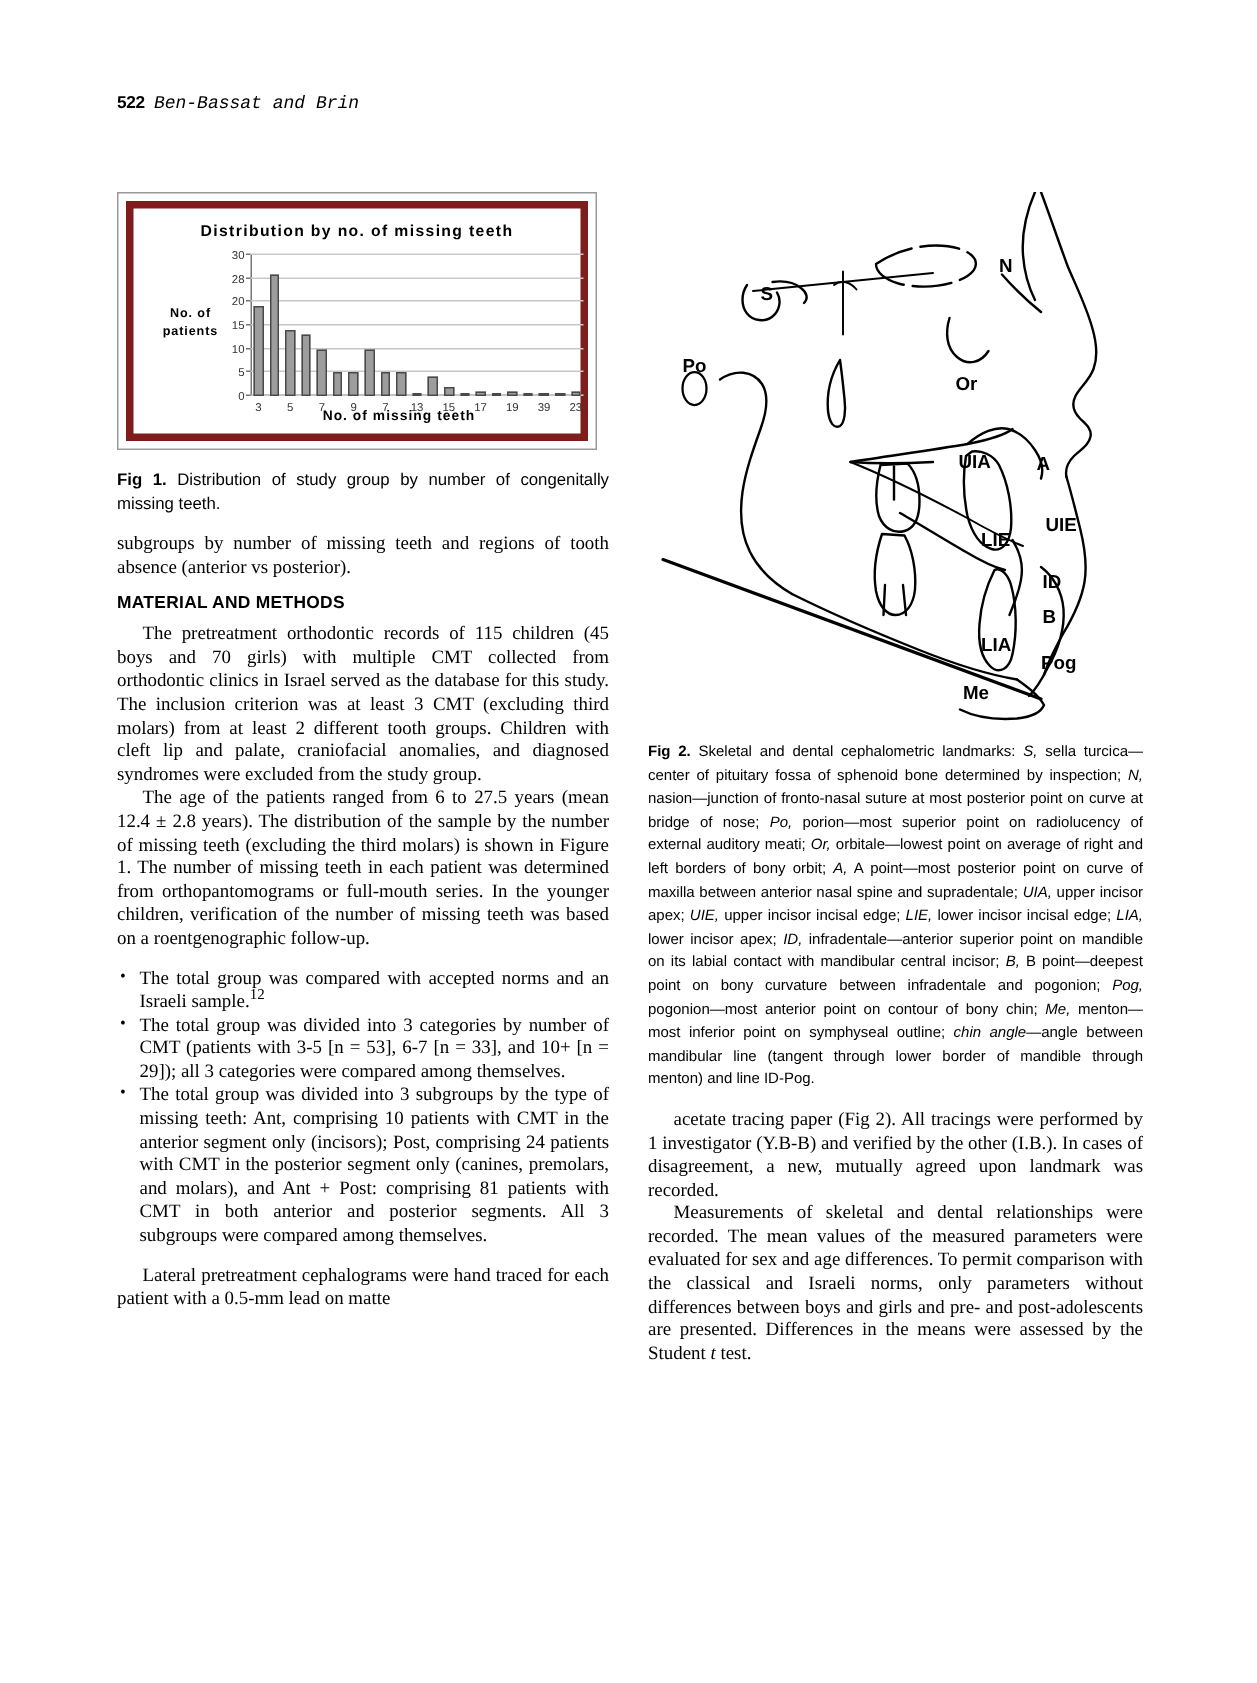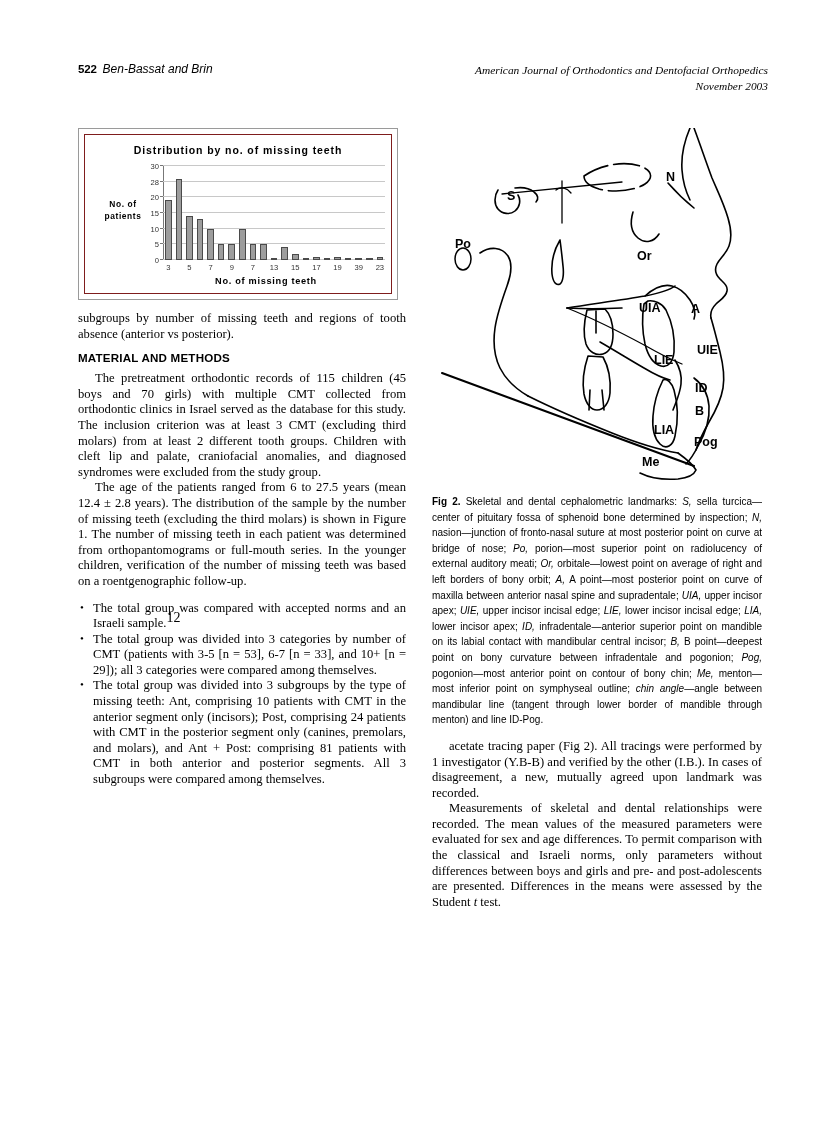--- a/index.html
+++ b/index.html
@@ -33,21 +33,21 @@
     font-size: 11.5px;
     white-space: nowrap;
   }
   .runhead-left .pageno {
     font-family: "Liberation Sans", sans-serif;
     font-weight: bold;
     font-size: 11.5px;
     letter-spacing: -0.2px;
   }
   .runhead-left .authors {
-    font-family: Liberation Sans, sans-serif;
+    font-family: Liberation Mono, monospace;
     font-style: italic;
     font-size: 12px;
     margin-left: 6px;
   }
   .runhead-right {
     position: absolute;
     right: 0;
     top: 0;
     text-align: right;
     font-family: "Liberation Serif", serif;
@@ -75,21 +75,21 @@
     width: 320px;
     height: 172px;
     border: 1px solid #9a9a9a;
     background: #fff;
     box-sizing: border-box;
     position: relative;
   }
   .fig1-inner {
     position: absolute;
     left: 5px; top: 5px; right: 5px; bottom: 5px;
-    border: 1px solid #7f1d1d;
+    border: 5px solid #7f1d1d;
   }
   .chart-title {
     position: absolute;
     top: 9px;
     left: 0; right: 0;
     text-align: center;
     font-family: "Liberation Sans", sans-serif;
     font-weight: bold;
     font-size: 10.5px;
     letter-spacing: 0.9px;
@@ -244,21 +244,21 @@
     text-align: justify;
     color: #000;
   }
   ul.bullets li::before {
     content: "\2022";
     position: absolute;
     left: 2px;
     top: -1px;
     font-size: 11px;
   }
-  sup { font-size: 14px; vertical-align: super; line-height: 0; }
+  sup { font-size: 10px; vertical-align: super; line-height: 0; }
 
   
   .fig2-wrap {
     width: 330px;
     height: 360px;
     position: relative;
   }
   .fig2-wrap svg { display: block; }
   .fig2-caption {
     margin-top: 6px;
@@ -278,24 +278,20 @@
   }
 </style>
 </head>
 <body>
 
 <div class="page">
 
   <div class="runhead">
     <div class="runhead-left">
       <span class="pageno">522</span><span class="authors">Ben-Bassat and Brin</span>
-    </div>
-    <div class="runhead-right">
-      <div>American Journal of Orthodontics and Dentofacial Orthopedics</div>
-      <div>November 2003</div>
     </div>
   </div>
 
   <div class="col-left">
 
     <div class="fig1-box">
       <div class="fig1-inner">
         <div class="chart-title">Distribution by no. of missing teeth</div>
         <div class="ylabel">No. of patients</div>
         <div class="plot">
@@ -409,34 +405,38 @@
               <div class="xtickcell blank">&nbsp;</div>
               <div class="xtickcell">39</div>
               <div class="xtickcell blank">&nbsp;</div>
               <div class="xtickcell">23</div>
             </div>
         </div>
         <div class="xlabel">No. of missing teeth</div>
       </div>
     </div>
 
+    <div class="figcaption">
+      <span class="lead">Fig 1.</span><span> Distribution of study group by number of congenitally missing teeth.</span>
+    </div>
 
     <p class="body-text gap-before">subgroups by number of missing teeth and regions of tooth absence (anterior vs posterior).</p>
 
     <h2 class="section">MATERIAL AND METHODS</h2>
 
     <p class="body-text indent">The pretreatment orthodontic records of 115 children (45 boys and 70 girls) with multiple CMT collected from orthodontic clinics in Israel served as the database for this study. The inclusion criterion was at least 3 CMT (excluding third molars) from at least 2 different tooth groups. Children with cleft lip and palate, craniofacial anomalies, and diagnosed syndromes were excluded from the study group.</p>
     <p class="body-text indent">The age of the patients ranged from 6 to 27.5 years (mean 12.4 ± 2.8 years). The distribution of the sample by the number of missing teeth (excluding the third molars) is shown in Figure 1. The number of missing teeth in each patient was determined from orthopantomograms or full-mouth series. In the younger children, verification of the number of missing teeth was based on a roentgenographic follow-up.</p>
 
     <ul class="bullets">
       <li><span>The total group was compared with accepted norms and an Israeli sample.</span><sup>12</sup></li>
       <li>The total group was divided into 3 categories by number of CMT (patients with 3-5 [n = 53], 6-7 [n = 33], and 10+ [n = 29]); all 3 categories were compared among themselves.</li>
       <li>The total group was divided into 3 subgroups by the type of missing teeth: Ant, comprising 10 patients with CMT in the anterior segment only (incisors); Post, comprising 24 patients with CMT in the posterior segment only (canines, premolars, and molars), and Ant + Post: comprising 81 patients with CMT in both anterior and posterior segments. All 3 subgroups were compared among themselves.</li>
     </ul>
 
+    <p class="body-text indent gap-before">Lateral pretreatment cephalograms were hand traced for each patient with a 0.5-mm lead on matte</p>
   </div>
 
   <div class="col-right">
 
     <div class="fig2-wrap">
       <svg width="330" height="360" viewBox="0 0 330 360">
         <g fill="none" stroke="#000" stroke-width="1.6" stroke-linecap="round" stroke-linejoin="round">
 
           <path d="M258 0 C 252 14, 249 28, 250 42 C 251 56, 254 64, 258 72"></path>
           <path d="M262 0 C 268 16, 274 34, 280 50 C 286 64, 292 76, 296 90

